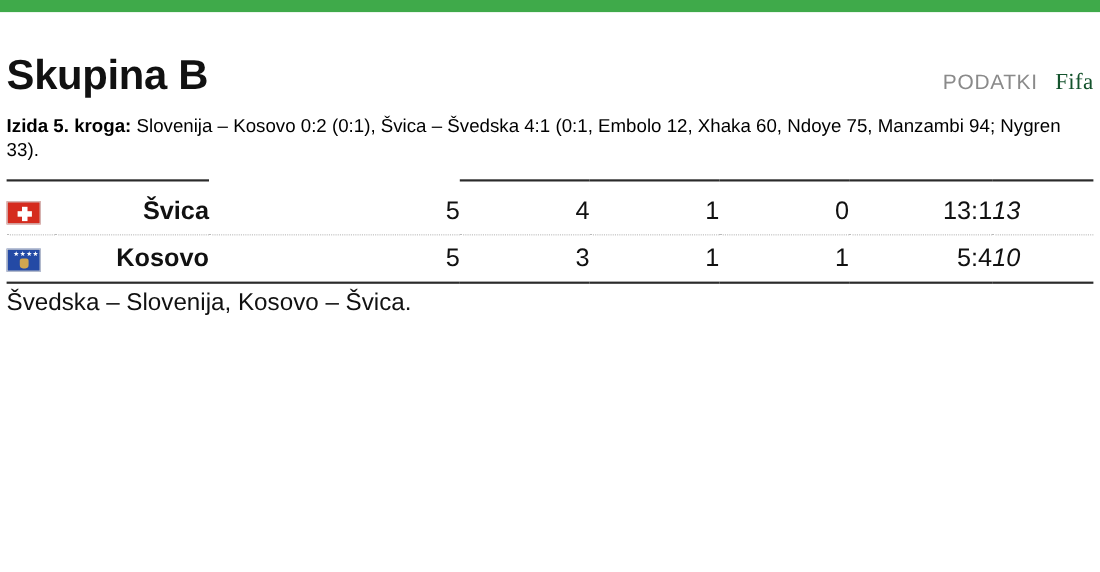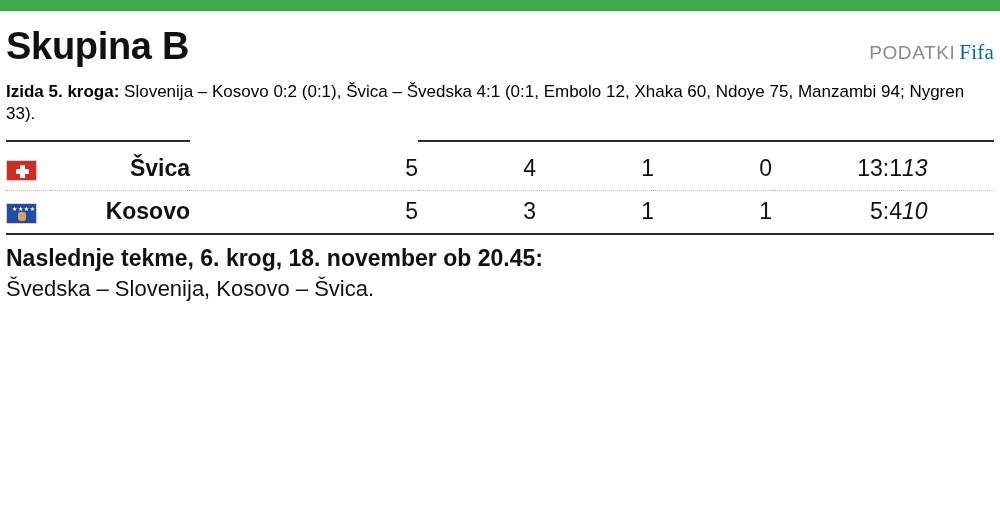--- a/index.html
+++ b/index.html
@@ -23,24 +23,24 @@
   .top-bar {
     position: absolute;
     top: 0;
     left: 0;
     width: 1000px;
     height: 11px;
     background: #3faa4a;
   }
   .content {
     position: absolute;
-    top: 11px;
+    top: 22px;
     left: 0;
     width: 1000px;
-    padding: 0 6px 0 6px;
+    padding: 12px 6px 0 6px;
     box-sizing: border-box;
   }
   .header-row {
     display: flex;
     align-items: baseline;
     justify-content: space-between;
     padding-top: 16px;
   }
   .title {
     font-size: 38px;
@@ -55,22 +55,22 @@
     white-space: nowrap;
     letter-spacing: 0.2px;
   }
   .source .src-label {
     font-variant: small-caps;
     letter-spacing: 0.6px;
   }
   .source .src-value {
     font-family: "Liberation Serif", serif;
     font-size: 21px;
-    color: #0369a1;
-    margin-left: 4px;
+    color: #14532d;
+    margin-left: 16px;
   }
   .results {
     margin-top: 14px;
     font-size: 17px;
     line-height: 1.32;
     color: #000000;
     max-width: 960px;
   }
   .results b {
     font-weight: bold;
@@ -286,17 +286,16 @@
           <td class="num">1</td>
           <td class="num">1</td>
           <td class="num">5:4</td>
           <td class="num pts">10</td>
         </tr>
 
 
       </tbody>
     </table>
 
-    <div class="next-title">Naslednje tekme, 6. krog, 18. november ob 20.45:</div>
     <div class="next-line">Švedska – Slovenija, Kosovo – Švica.</div>
 
   </div>
 </div>
 
 </body></html>

